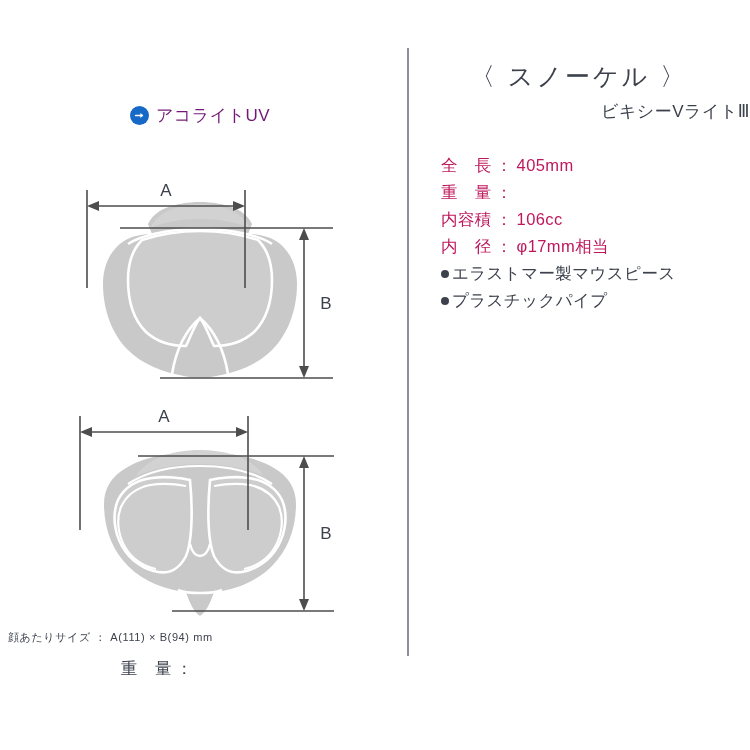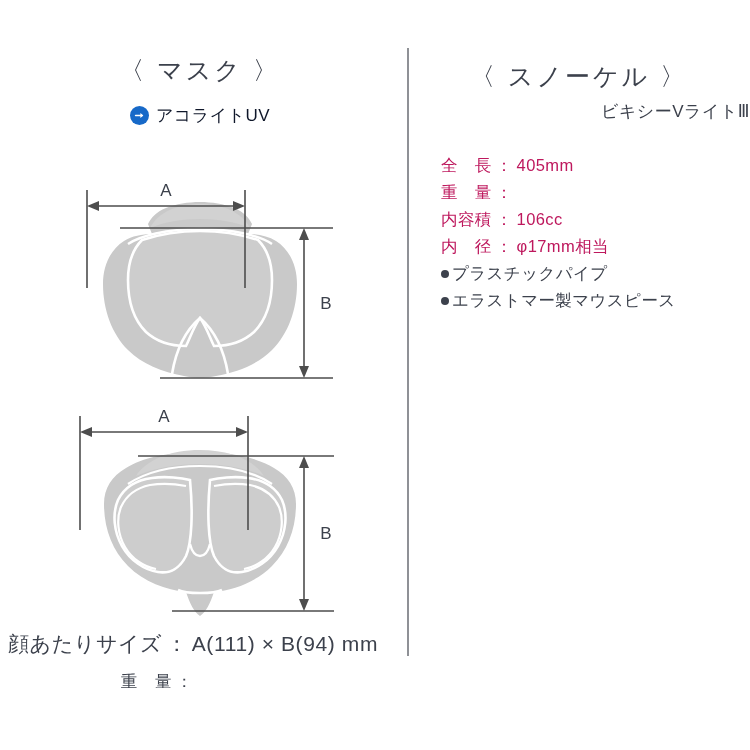--- a/index.html
+++ b/index.html
@@ -65,40 +65,40 @@
     border-radius: 50%;
     background: #1769c8;
     display: inline-flex;
     align-items: center;
     justify-content: center;
     flex: 0 0 auto;
   }
   .arrow-badge svg { display: block; }
   .model-name {
     font-size: 17px;
-    color: #0f172a;
+    color: #701a75;
     letter-spacing: 0.5px;
     white-space: nowrap;
   }
 
   .fig {
     position: absolute;
     left: 0;
   }
   .fig-top { top: 178px; }
   .fig-bottom { top: 404px; }
 
   .foot-lines {
     position: absolute;
     left: 0;
     top: 630px;
     width: 400px;
   }
   .foot-line1 {
-    font-size: 21px;
+    font-size: 11px;
     letter-spacing: 0.6px;
     text-align: left;
     padding-left: 8px;
     white-space: nowrap;
     color: #3c414c;
   }
   .foot-line2 {
     font-size: 16.5px;
     letter-spacing: 0.6px;
     text-align: center;
@@ -160,21 +160,20 @@
 </style>
 </head>
 <body>
 
 <div id="root">
 
   <div class="divider"></div>
 
   <div class="left-col">
 
-    <div class="panel-title">〈 マスク 〉</div>
 
     <div class="model-row">
       <span class="arrow-badge">
         <svg width="13" height="13" viewBox="0 0 13 13" aria-hidden="true">
           <path d="M2.6 6.5 H9.2" stroke="#ffffff" stroke-width="1.6" stroke-linecap="round" fill="none"></path>
           <path d="M7.4 4.0 L10.3 6.5 L7.4 9.0 Z" fill="#ffffff"></path>
         </svg>
       </span>
       <span class="model-name">アコライトUV</span>
     </div>
@@ -362,23 +361,23 @@
 
       <div class="spec-row">
         <span class="spec-label">内容積</span><span class="spec-sep">：</span><span class="spec-val">106cc</span>
       </div>
 
       <div class="spec-row">
         <span class="spec-label">内　径</span><span class="spec-sep">：</span><span class="spec-val">φ17mm相当</span>
       </div>
 
       <div class="bullet-row">
+        <span class="bdot"></span><span>エラストマー製マウスピース</span>
+      </div>
+
+      <div class="bullet-row">
         <span class="bdot"></span><span>プラスチックパイプ</span>
       </div>
 
-      <div class="bullet-row">
-        <span class="bdot"></span><span>エラストマー製マウスピース</span>
-      </div>
-
     </div>
   </div>
 
 </div>
 
 </body></html>

